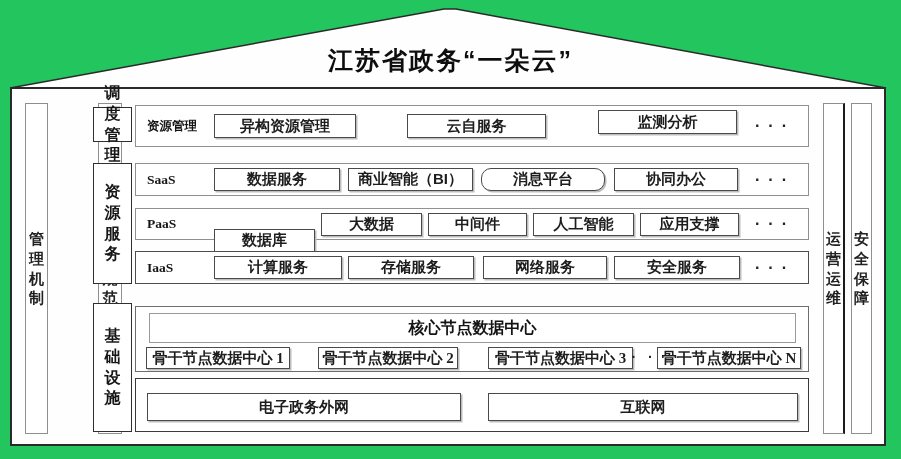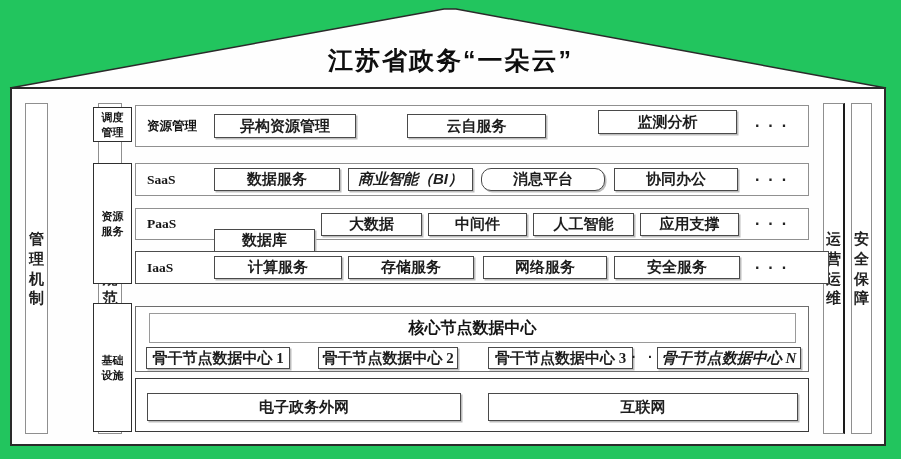--- a/index.html
+++ b/index.html
@@ -21,28 +21,28 @@
     position:absolute;top:103px;height:329px;background:#fff;
     border:1px solid #8f8f8f;display:flex;align-items:center;justify-content:center;
   }
   .pillar .vtext{
     width:1.1em;word-break:break-all;text-align:center;
     font-size:15px;font-weight:700;line-height:1.32;color:#222;
   }
   .seclabel{
     position:absolute;left:93px;width:37px;background:#fff;
     border:1px solid #2f2f2f;display:flex;align-items:center;justify-content:center;
-    font-size:11px;font-weight:700;line-height:1.3;color:#161616;
+    font-size:16px;font-weight:700;line-height:1.3;color:#161616;
   }
   .seclabel .wrap2{width:30px;word-break:break-all;text-align:center;}
   .rowbox{
     position:absolute;left:135px;width:672px;background:#fff;
     border:1px solid #909090;
   }
-  .rowbox.dark{border-color:#4d4d4d;padding-left:20px;}
+  .rowbox.dark{border-color:#4d4d4d;}
   .rowlabel{
     position:absolute;left:11px;top:0;height:100%;display:flex;align-items:center;
     font-size:12.5px;font-weight:700;color:#141414;
   }
   .rowlabel.latin{font-family:"Liberation Serif","DejaVu Serif",serif;font-size:13.5px;}
   .ibox{
     position:absolute;background:#fff;border:1px solid #4a4a4a;
     box-shadow:1.5px 1.5px 0 #bdbdbd;
     display:flex;align-items:center;justify-content:center;
     font-size:15px;font-weight:600;color:#1d1d1d;white-space:nowrap;
@@ -98,21 +98,21 @@
     <div class="rowlabel">资源管理</div>
     <div class="ibox" style="left:78px;top:8px;width:140px;height:22px;">异构资源管理</div>
     <div class="ibox" style="left:271px;top:8px;width:137px;height:22px;">云自服务</div>
     <div class="ibox" style="left:462px;top:4px;width:137px;height:22px;">监测分析</div>
     <div class="dots" style="left:608px;width:62px;">···</div>
   </div>
 
   <div class="rowbox" style="top:163px;height:31px;">
     <div class="rowlabel latin">SaaS</div>
     <div class="ibox" style="left:78px;top:4px;width:124px;height:21px;">数据服务</div>
-    <div class="ibox" style="left:212px;top:4px;width:123px;height:21px;font-style:italic;">商业智能（BI）</div>
+    <div class="ibox" style="left:212px;top:4px;width:123px;height:21px;">商业智能（BI）</div>
     <div class="ibox" style="left:345px;top:4px;width:122px;height:21px;border-radius:10px;">消息平台</div>
     <div class="ibox" style="left:478px;top:4px;width:122px;height:21px;">协同办公</div>
     <div class="dots" style="left:608px;width:62px;">···</div>
   </div>
 
   <div class="rowbox" style="top:208px;height:30px;">
     <div class="rowlabel latin">PaaS</div>
     <div class="ibox" style="left:78px;top:20px;width:99px;height:21px;">数据库</div>
     <div class="ibox" style="left:185px;top:4px;width:99px;height:21px;">大数据</div>
     <div class="ibox" style="left:292px;top:4px;width:97px;height:21px;">中间件</div>
@@ -129,21 +129,21 @@
     <div class="ibox" style="left:478px;top:4px;width:124px;height:21px;">安全服务</div>
     <div class="dots" style="left:608px;width:62px;">···</div>
   </div>
 
   <div class="rowbox" style="top:306px;height:64px;border-color:#6d6d6d;">
     <div class="corebox">核心节点数据中心</div>
     <div class="ibox serifnum" style="left:10px;top:40px;width:142px;height:20px;">骨干节点数据中心 1</div>
     <div class="ibox serifnum" style="left:182px;top:40px;width:138px;height:20px;">骨干节点数据中心 2</div>
     <div class="ibox serifnum" style="left:352px;top:40px;width:143px;height:20px;">骨干节点数据中心 3</div>
     <div class="dots" style="left:495px;top:30px;height:40px;width:26px;letter-spacing:4px;font-size:14px;">· ·</div>
-    <div class="ibox serifnum" style="left:521px;top:40px;width:142px;height:20px;font-style:italic;">骨干节点数据中心 N</div>
+    <div class="ibox serifnum" style="left:521px;top:40px;width:142px;height:20px;">骨干节点数据中心 N</div>
   </div>
 
   <div class="rowbox" style="top:378px;height:52px;border-color:#3a3a3a;">
     <div class="ibox" style="left:11px;top:14px;width:312px;height:26px;">电子政务外网</div>
     <div class="ibox" style="left:352px;top:14px;width:308px;height:26px;">互联网</div>
   </div>
 
 </div>
 
 </body></html>

